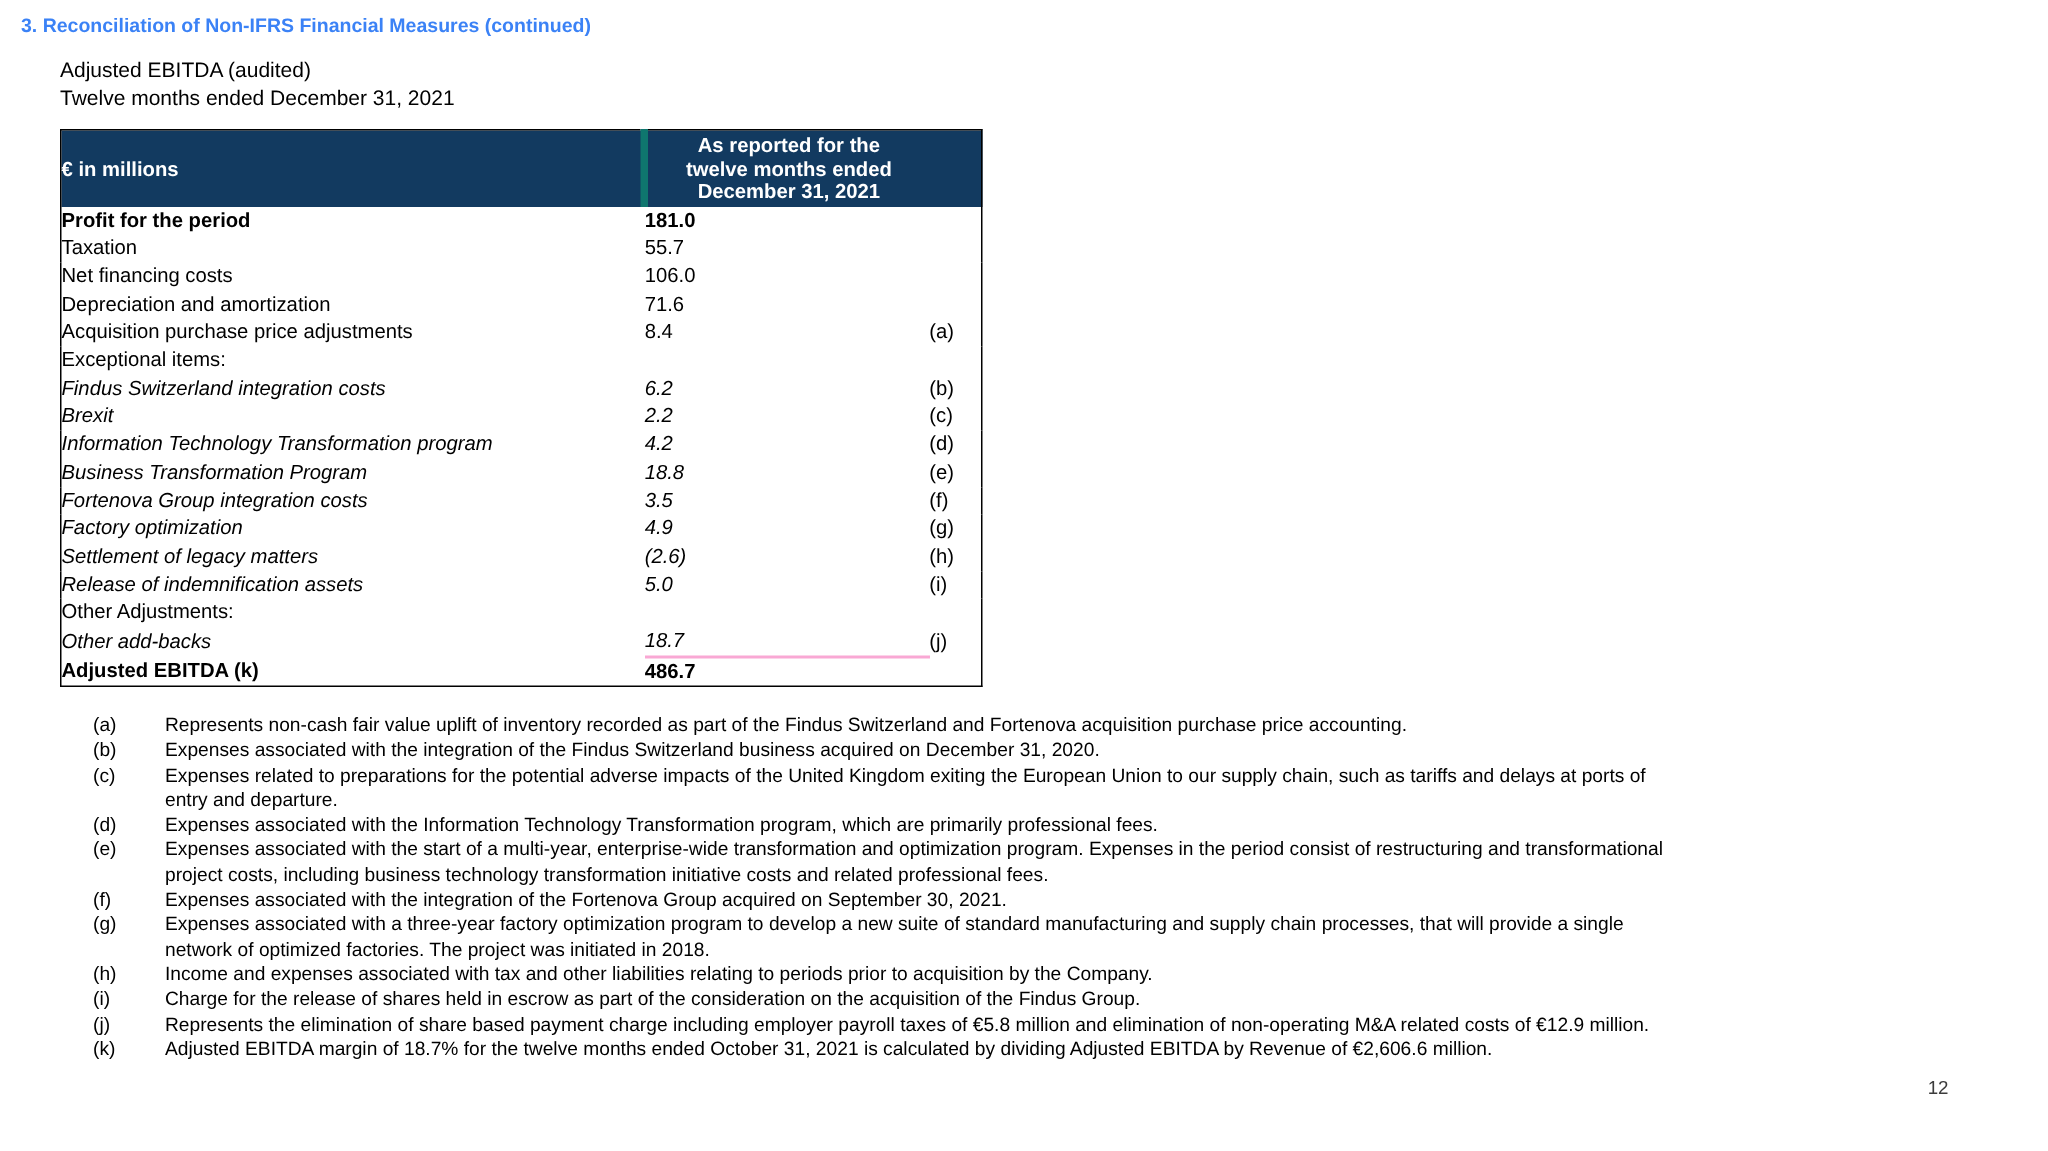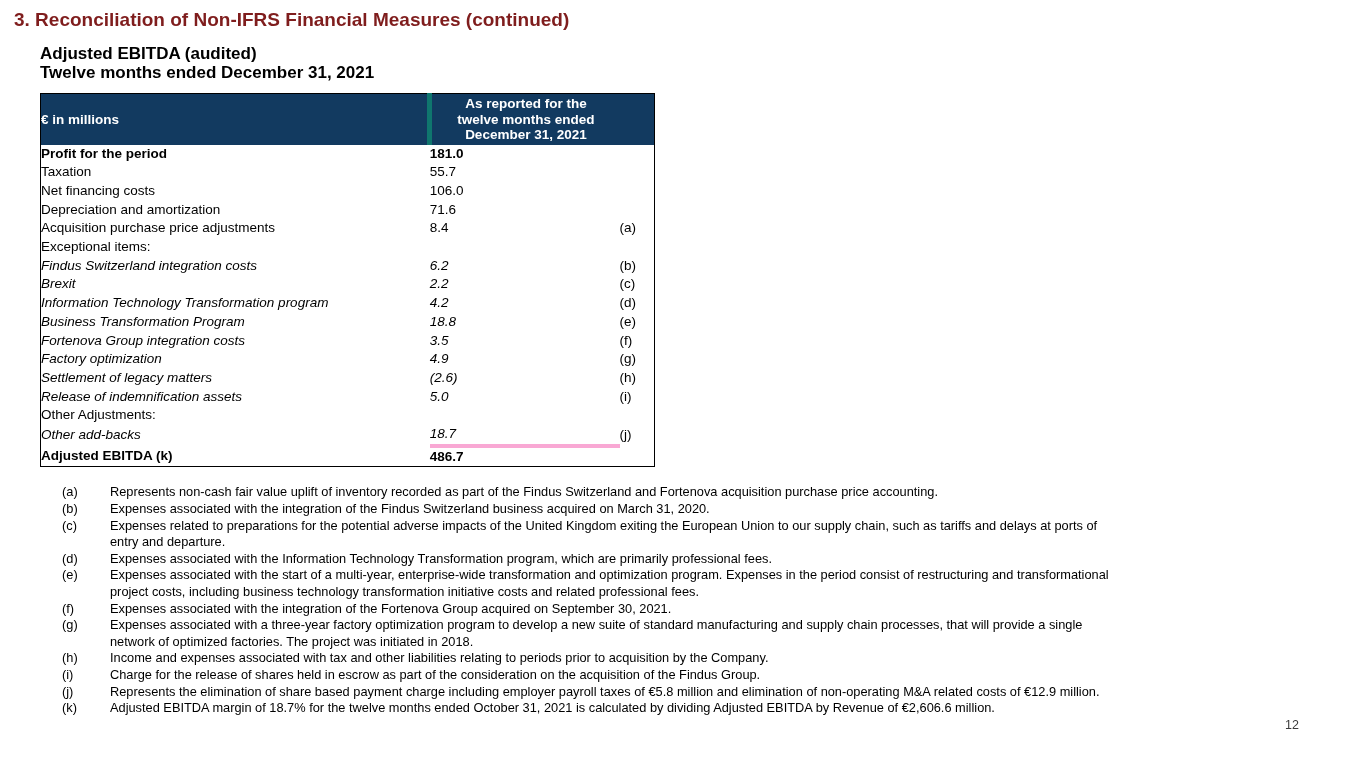--- a/index.html
+++ b/index.html
@@ -6,28 +6,28 @@
   html, body { background: #ffffff; }
   body {
     width: 1365px; height: 767px;
     font-family: "Liberation Sans", sans-serif;
     color: #000000;
     position: relative;
     overflow: hidden;
   }
   .page-title {
     margin: 9px 0 0 14px;
-    font-size: 19px;
+    font-size: 13px;
     font-weight: bold;
-    color: #7f1d1d;
+    color: #3b82f6;
   }
   .subtitle-block {
     margin: 13px 0 0 40px;
-    font-size: 17px;
-    font-weight: bold;
+    font-size: 14px;
+    font-weight: normal;
     line-height: 19px;
     color: #000000;
   }
   table.recon-table {
     margin: 11px 0 0 40px;
     width: 615px;
     border-collapse: collapse;
     border: 1px solid #000000;
     font-size: 13.5px;
   }
@@ -57,21 +57,21 @@
     height: 18.7px;
     padding: 0;
     vertical-align: middle;
     line-height: 18.7px;
   }
   td.label { text-align: left; padding-left: 4px; }
   td.value { text-align: left; }
   td.note  { text-align: left; padding-left: 2px; font-style: normal; }
   tr.bold td.label, tr.bold td.value { font-weight: bold; }
   tr.italic td.label, tr.italic td.value { font-style: italic; }
-  tr.sumline td.value { border-bottom: 4px solid #f9a8d4; }
+  tr.sumline td.value { border-bottom: 2px solid #f9a8d4; }
   .footnotes {
     margin: 17px 0 0 62px;
     font-size: 12.8px;
     line-height: 16.6px;
     color: #000000;
   }
   .footnote {
     display: grid;
     grid-template-columns: 48px 1015px;
   }
@@ -197,21 +197,21 @@
   </tbody>
 </table>
 
 <div class="footnotes">
   <div class="footnote">
     <span>(a)</span>
     <span>Represents non-cash fair value uplift of inventory recorded as part of the Findus Switzerland and Fortenova acquisition purchase price accounting.</span>
   </div>
   <div class="footnote">
     <span>(b)</span>
-    <span>Expenses associated with the integration of the Findus Switzerland business acquired on March 31, 2020.</span>
+    <span>Expenses associated with the integration of the Findus Switzerland business acquired on December 31, 2020.</span>
   </div>
   <div class="footnote">
     <span>(c)</span>
     <span>Expenses related to preparations for the potential adverse impacts of the United Kingdom exiting the European Union to our supply chain, such as tariffs and delays at ports of entry and departure.</span>
   </div>
   <div class="footnote">
     <span>(d)</span>
     <span>Expenses associated with the Information Technology Transformation program, which are primarily professional fees.</span>
   </div>
   <div class="footnote">

